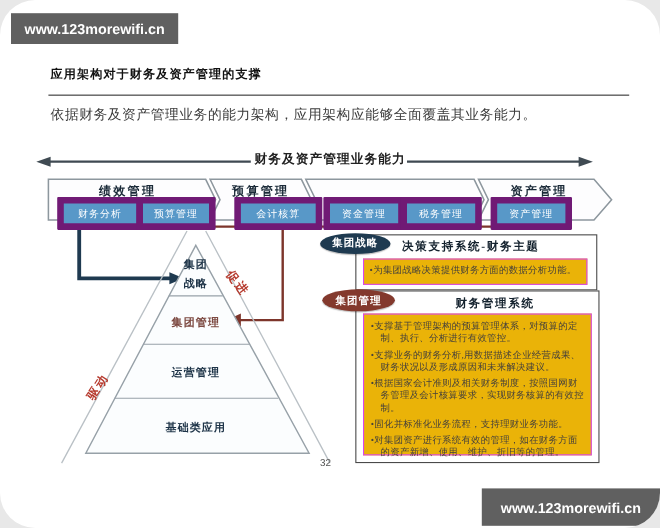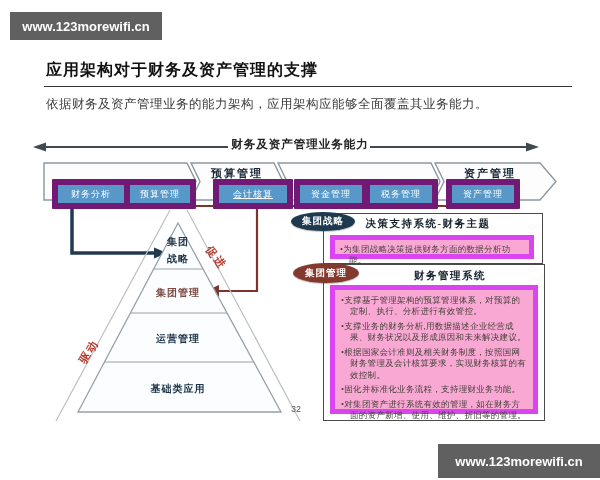--- a/index.html
+++ b/index.html
@@ -1,21 +1,21 @@
 <!DOCTYPE html>
 <html><head>
 <meta charset="utf-8">
 <style>
   html,body{margin:0;padding:0;background:#e8e8e8;}
   .page{position:relative;width:600px;height:480px;background:#ffffff;overflow:hidden;
-        font-family:"Liberation Serif", serif;color:#222;}
+        font-family:"Liberation Serif", serif;color:#222;border-radius:32px;}
   .abs{position:absolute;}
   .watermark{background:#606060;color:#fff;font-family:"Liberation Sans",sans-serif;
              font-weight:bold;font-size:13px;display:flex;align-items:center;justify-content:center;}
-  .title{left:46px;top:60px;font-size:16px;font-weight:bold;letter-spacing:1px;color:#111;}
+  .title{left:46px;top:60px;font-size:11px;font-weight:bold;letter-spacing:1px;color:#111;}
   .rule{left:44px;top:86px;width:528px;height:0;border-top:1.6px solid #333;}
   .subtitle{left:46px;top:96px;width:528px;font-size:12.5px;letter-spacing:0.5px;color:#3a3a3a;}
   .banner-label{left:230px;top:137px;width:140px;text-align:center;font-size:11.5px;
                 font-weight:bold;letter-spacing:1px;color:#222;}
   .chev-title{top:166px;font-size:11px;font-weight:bold;letter-spacing:2px;color:#1a2a38;text-align:center;}
   .cap-box{top:179px;height:18px;background:#5898c8;border:6px solid #701a75;border-radius:1px;
            color:#fff;font-size:9px;letter-spacing:1px;display:flex;align-items:center;justify-content:center;}
   .pyr-label{font-weight:bold;color:#1e3448;text-align:center;font-size:10px;letter-spacing:1px;}
   .pyr-l1{left:148px;top:233px;width:60px;line-height:17px;}
   .pyr-l2{left:128px;top:286px;width:100px;color:#7d4a42;}
@@ -27,27 +27,27 @@
   .oval{border-radius:50%;color:#fff;font-size:9.5px;font-weight:bold;letter-spacing:1px;
         display:flex;align-items:center;justify-content:center;box-shadow:0 1px 1px rgba(0,0,0,.25);}
   .oval1{left:291px;top:212px;width:64px;height:19px;background:#1e3a50;}
   .oval2{left:293px;top:263px;width:66px;height:20px;background:#83392d;}
   .sec-outer{border:1.2px solid #4a4a4a;background:#fff;}
   .sec1-outer{left:323px;top:213px;width:218px;height:49px;}
   .sec2-outer{left:323px;top:264px;width:220px;height:155px;}
   .sec-heading{font-size:10.5px;font-weight:bold;letter-spacing:1.5px;color:#14222e;text-align:center;}
   .sec1-heading{left:340px;top:217px;width:176px;}
   .sec2-heading{left:362px;top:269px;width:176px;}
-  .sec-inner{border:5px solid #d946ef;background:#f9a8d4;box-sizing:border-box;}
+  .sec-inner{border:1px solid #d946ef;background:#eab308;box-sizing:border-box;}
   .sec1-inner{left:330px;top:235px;width:204px;height:24px;padding:4px 5px;}
   .sec2-inner{left:330px;top:285px;width:208px;height:129px;padding:5px 6px;}
   .bullet{font-size:8.5px;line-height:1.35;color:#46413b;letter-spacing:0.3px;
           padding-left:9px;text-indent:-9px;margin-bottom:3px;}
   .bullet::before{content:"\2022 ";}
-  .page-num{left:276px;top:404px;width:40px;text-align:center;font-size:9px;color:#555;
+  .page-num{left:276px;top:416px;width:40px;text-align:center;font-size:9px;color:#555;
             font-family:"Liberation Sans",sans-serif;}
   svg{position:absolute;left:0;top:0;}
 </style>
 </head>
 <body>
 
 <div class="page">
 
   <svg width="600" height="480" viewBox="0 0 600 480">
 
@@ -90,26 +90,27 @@
 
   <div class="abs watermark" style="left:10px;top:12px;width:152px;height:28px;">www.123morewifi.cn</div>
   <div class="abs watermark" style="right:0;top:444px;width:162px;height:34px;">www.123morewifi.cn</div>
 
   <div class="abs title">应用架构对于财务及资产管理的支撑</div>
   <div class="abs rule"></div>
   <div class="abs subtitle">依据财务及资产管理业务的能力架构，应用架构应能够全面覆盖其业务能力。</div>
 
   <div class="abs banner-label">财务及资产管理业务能力</div>
 
+  <div class="abs chev-title" style="left:66px;width:100px;">绩效管理</div>
   <div class="abs chev-title" style="left:187px;width:100px;">预算管理</div>
   <div class="abs chev-title" style="left:440px;width:100px;">资产管理</div>
 
   <div class="abs cap-box" style="left:52px;width:66px;">财务分析</div>
   <div class="abs cap-box" style="left:124px;width:60px;">预算管理</div>
-  <div class="abs cap-box" style="left:213px;width:68px;text-decoration:underline;">会计核算</div>
+  <div class="abs cap-box" style="left:213px;width:68px;">会计核算</div>
   <div class="abs cap-box" style="left:294px;width:62px;">资金管理</div>
   <div class="abs cap-box" style="left:364px;width:62px;">税务管理</div>
   <div class="abs cap-box" style="left:446px;width:62px;">资产管理</div>
 
   <div class="abs pyr-label pyr-l1">
     <div>集团</div>
     <div>战略</div>
   </div>
   <div class="abs pyr-label pyr-l2">集团管理</div>
   <div class="abs pyr-label pyr-l3">运营管理</div>

